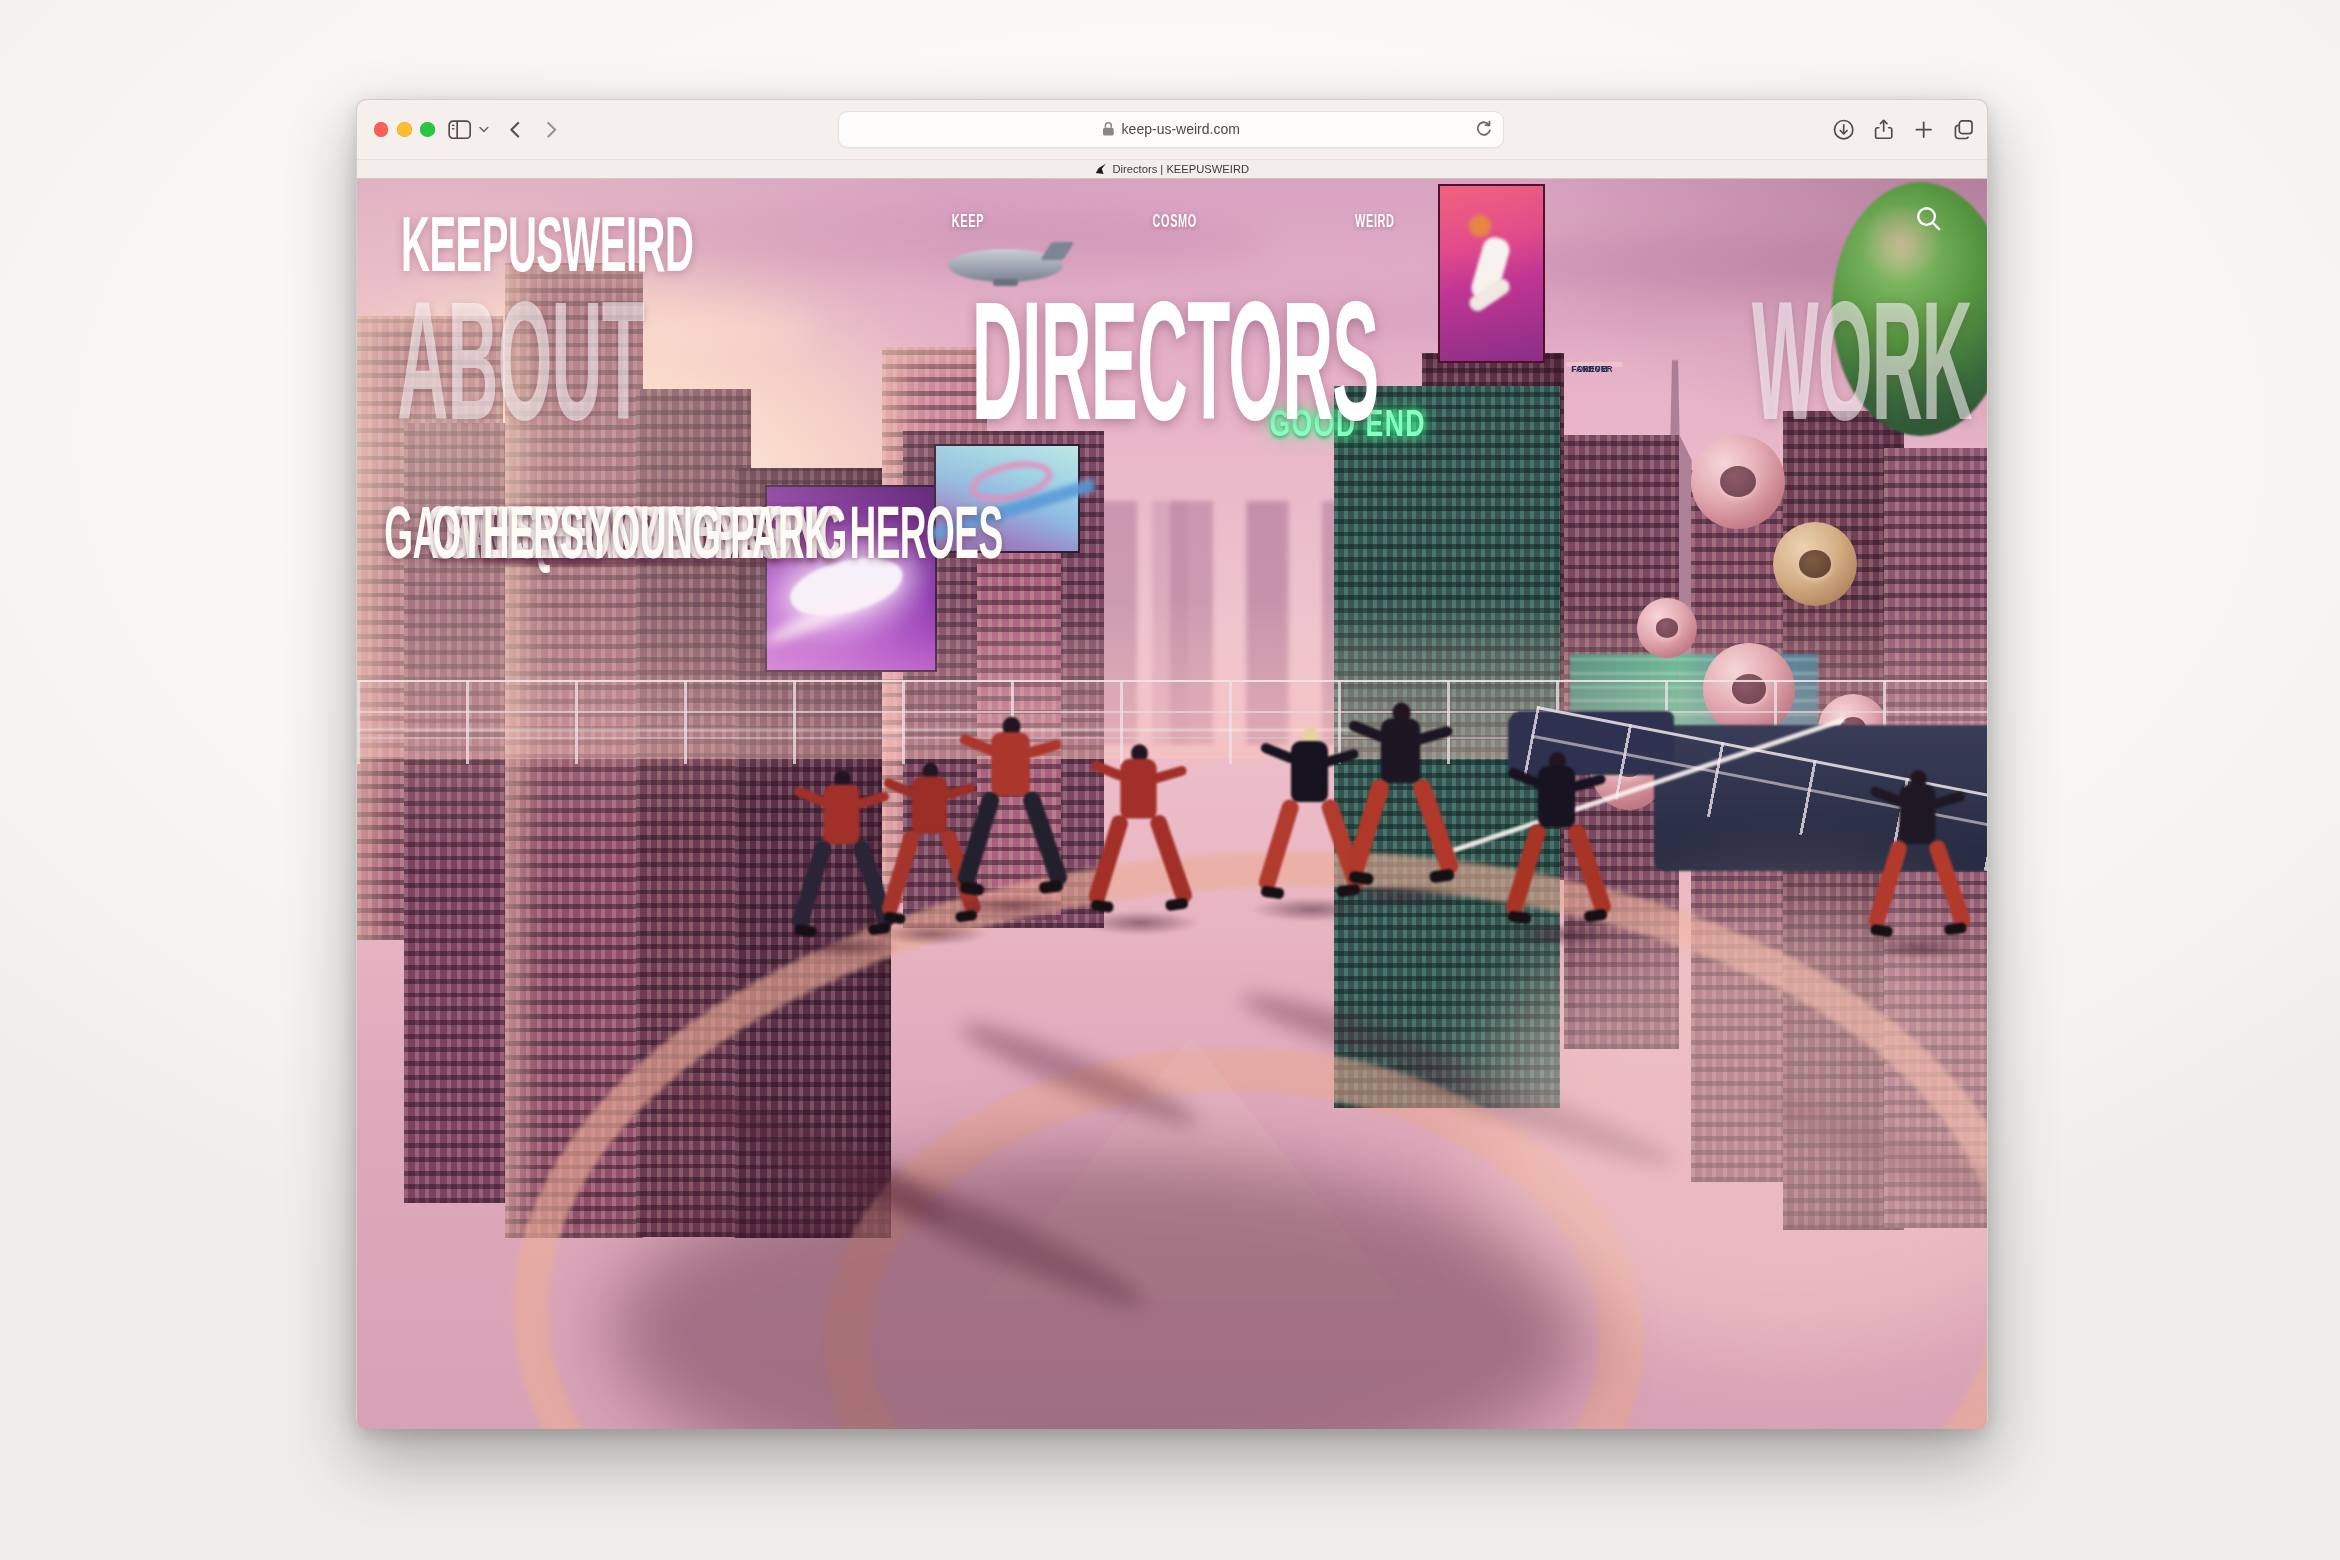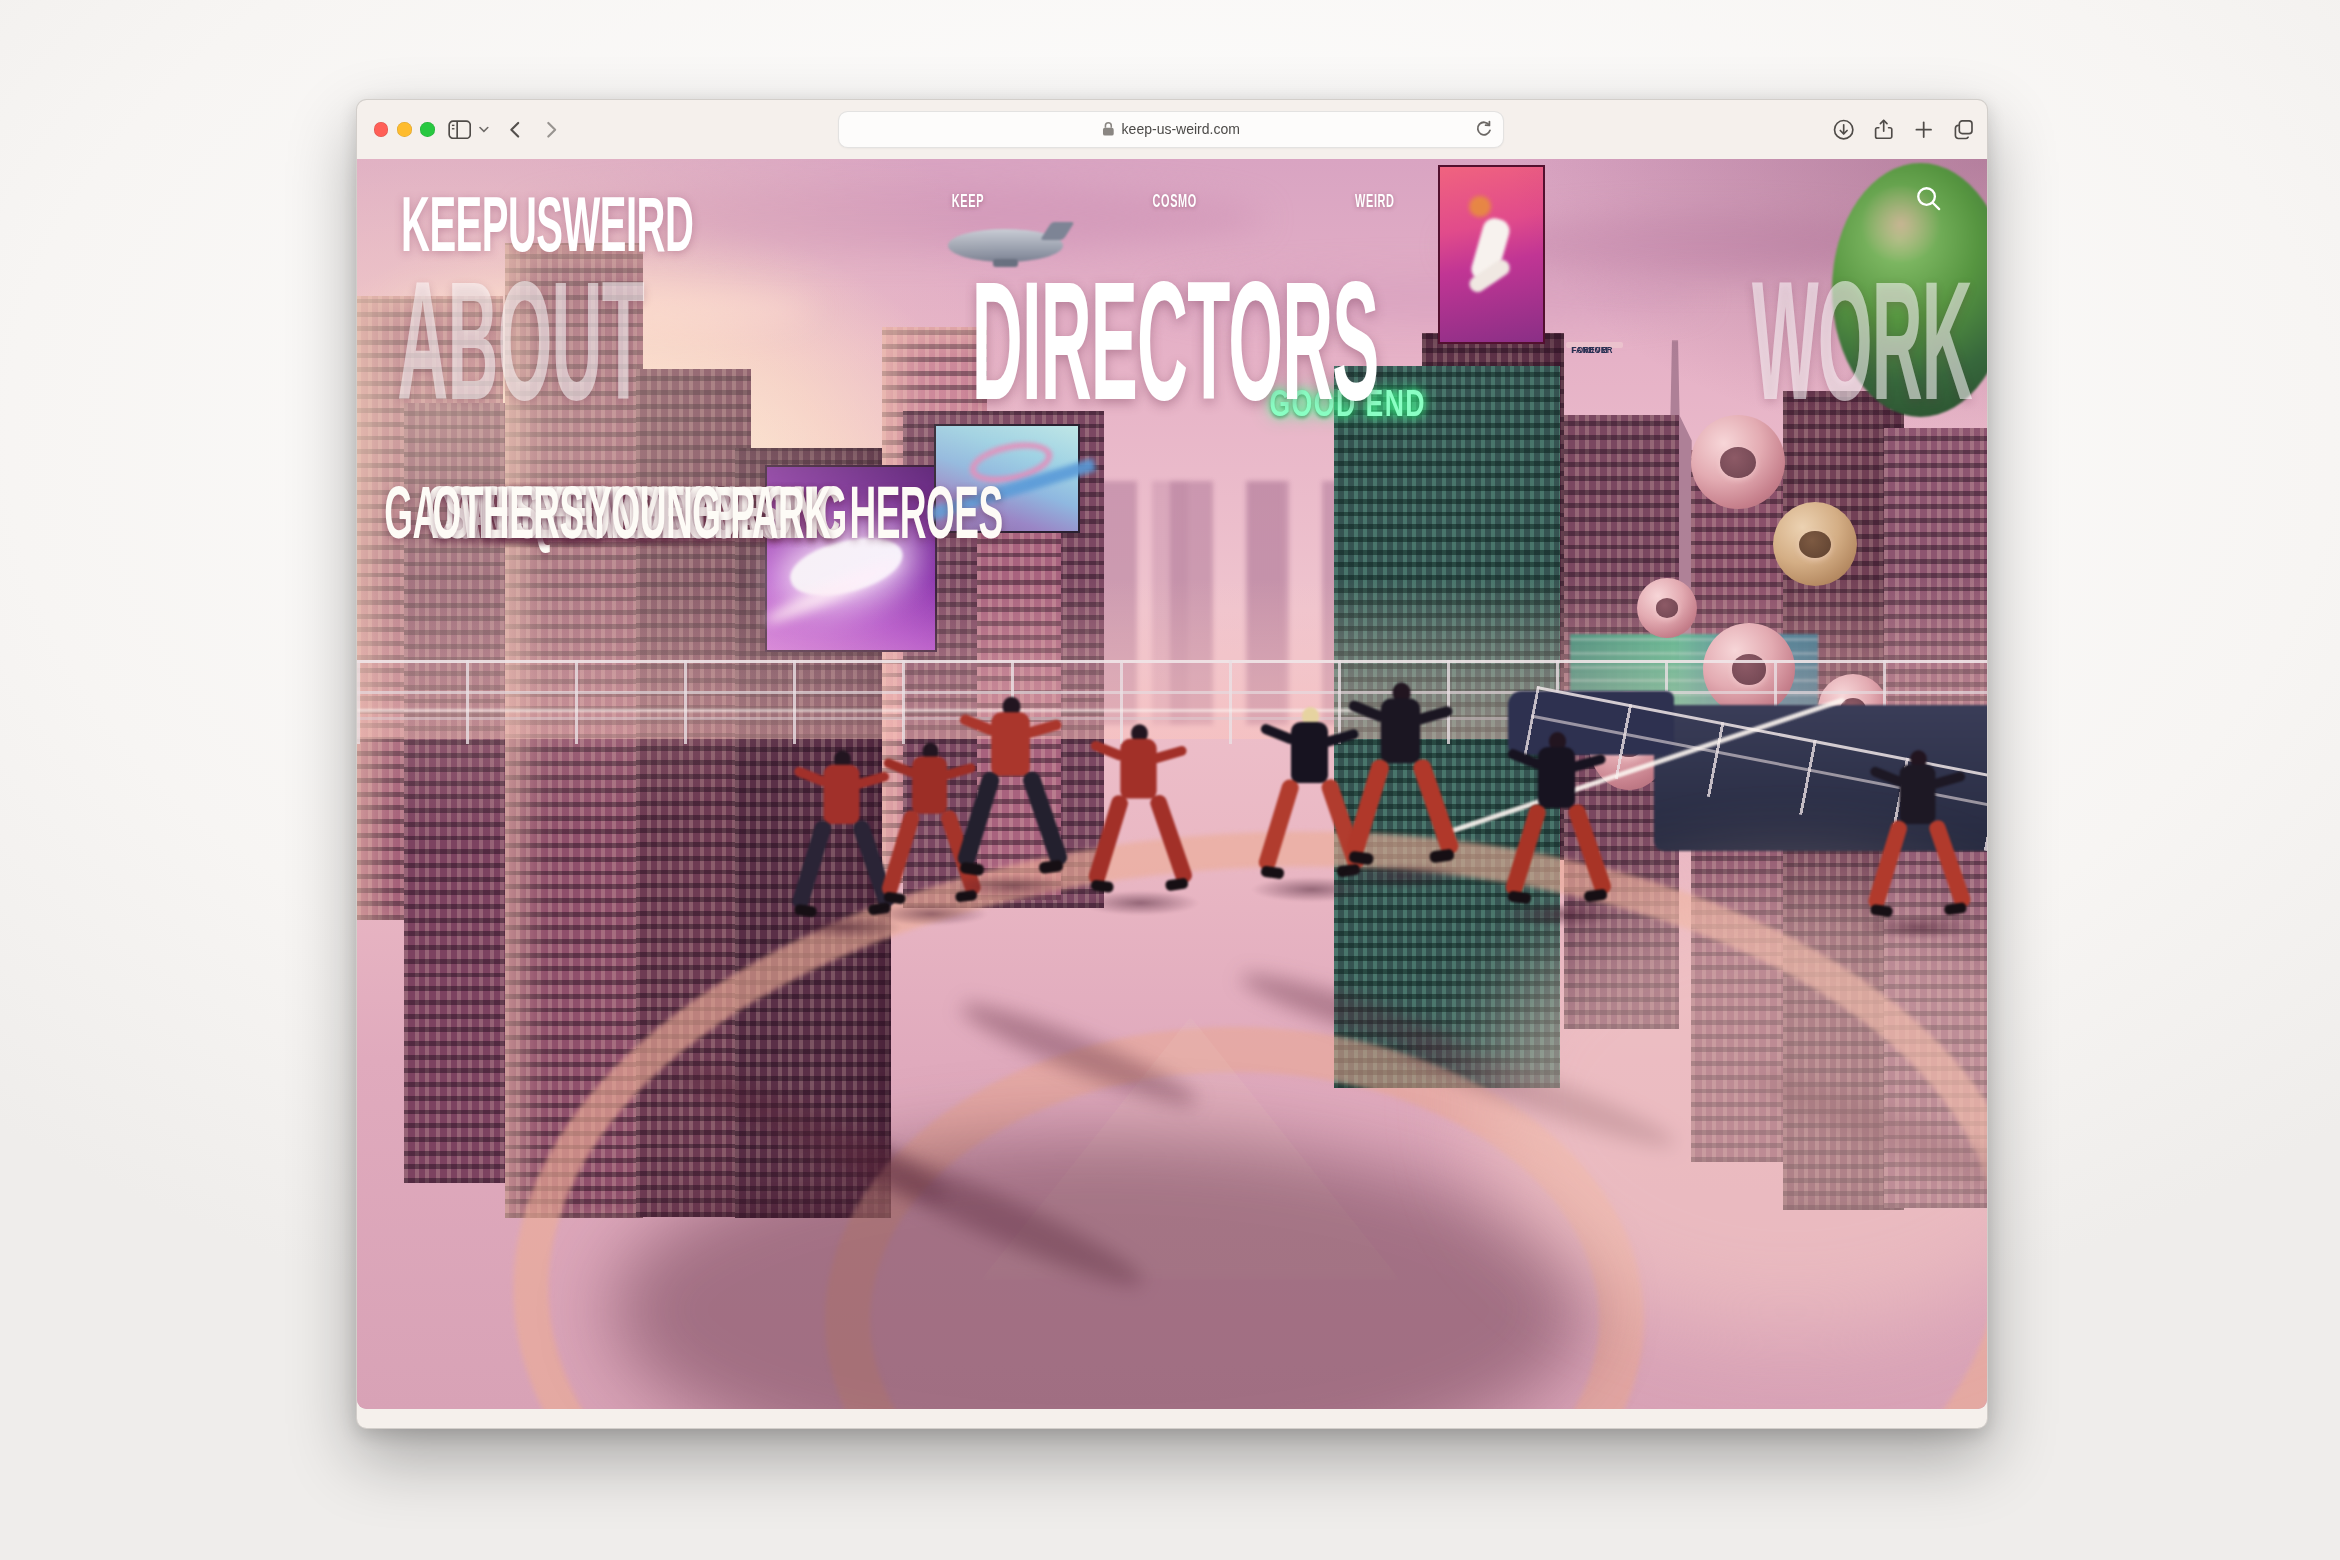--- a/index.html
+++ b/index.html
@@ -254,20 +254,26 @@
       </span>
       <span>
         <svg class="ic" width="23.4" height="23.4" viewBox="0 0 24 24">
           <rect x="7.5" y="3" width="13" height="13" rx="3" fill="none" stroke="#4f4b48" stroke-width="1.7"></rect>
           <path d="M16.5 19.8 a3 3 0 0 1 -3 1.2 H6.5 a3 3 0 0 1 -3 -3 V10.5 a3 3 0 0 1 3 -3" fill="none" stroke="#4f4b48" stroke-width="1.7" stroke-linecap="round"></path>
         </svg>
       </span>
     </div>
   </div>
 
+  <div class="tabbar">
+    <svg class="ic" width="11.7" height="11.7" viewBox="0 0 12 12">
+      <path d="M0.8 10.2 L3.8 5.2 L11.2 0.8 L7.0 6.0 L8.8 11.2 Z" fill="#1d1d1f"></path>
+    </svg>
+    <span class="tab-title">Directors | KEEPUSWEIRD</span>
+  </div>
 
   <div class="content">
 
     <div class="scene" style="position:absolute; inset:0;">
       <i class="sky"></i>
       <i class="sun"></i>
       <i class="cloud" style="left:166px;top:25px;width:741px;height:68px;background:rgba(206,146,181,.55)"></i>
       <i class="cloud" style="left:800px;top:113px;width:546px;height:51px;background:rgba(214,158,190,.5)"></i>
       <i class="cloud" style="left:1092px;top:55px;width:507px;height:64px;background:rgba(198,138,174,.5)"></i>
       <i class="cloud" style="left:39px;top:127px;width:419px;height:47px;background:rgba(255,222,212,.5)"></i>

